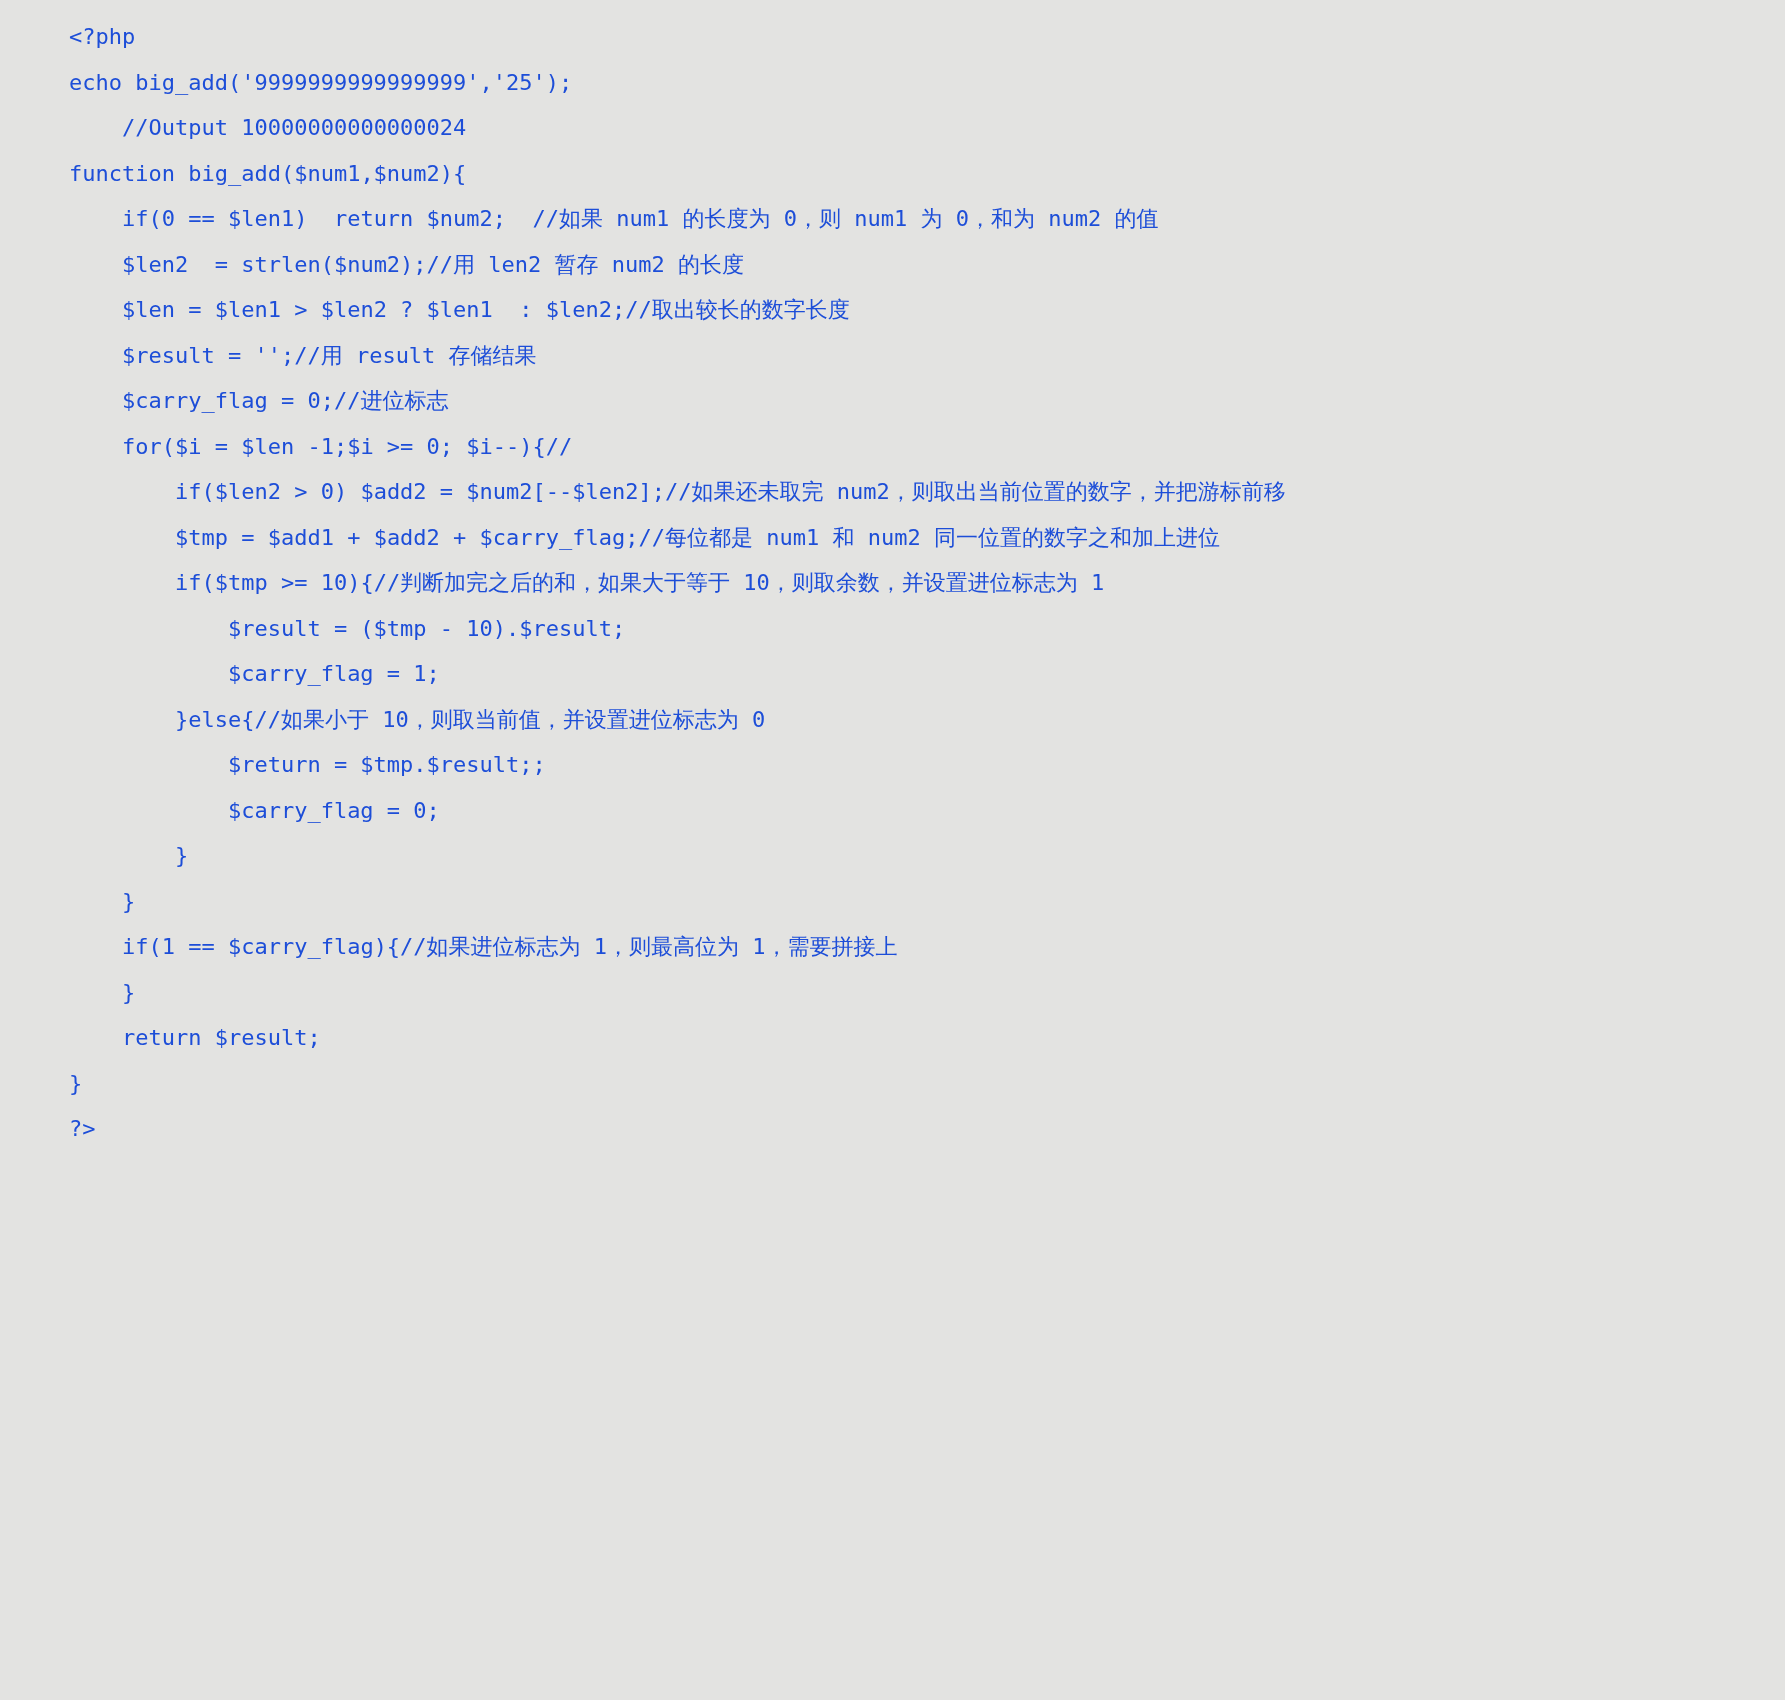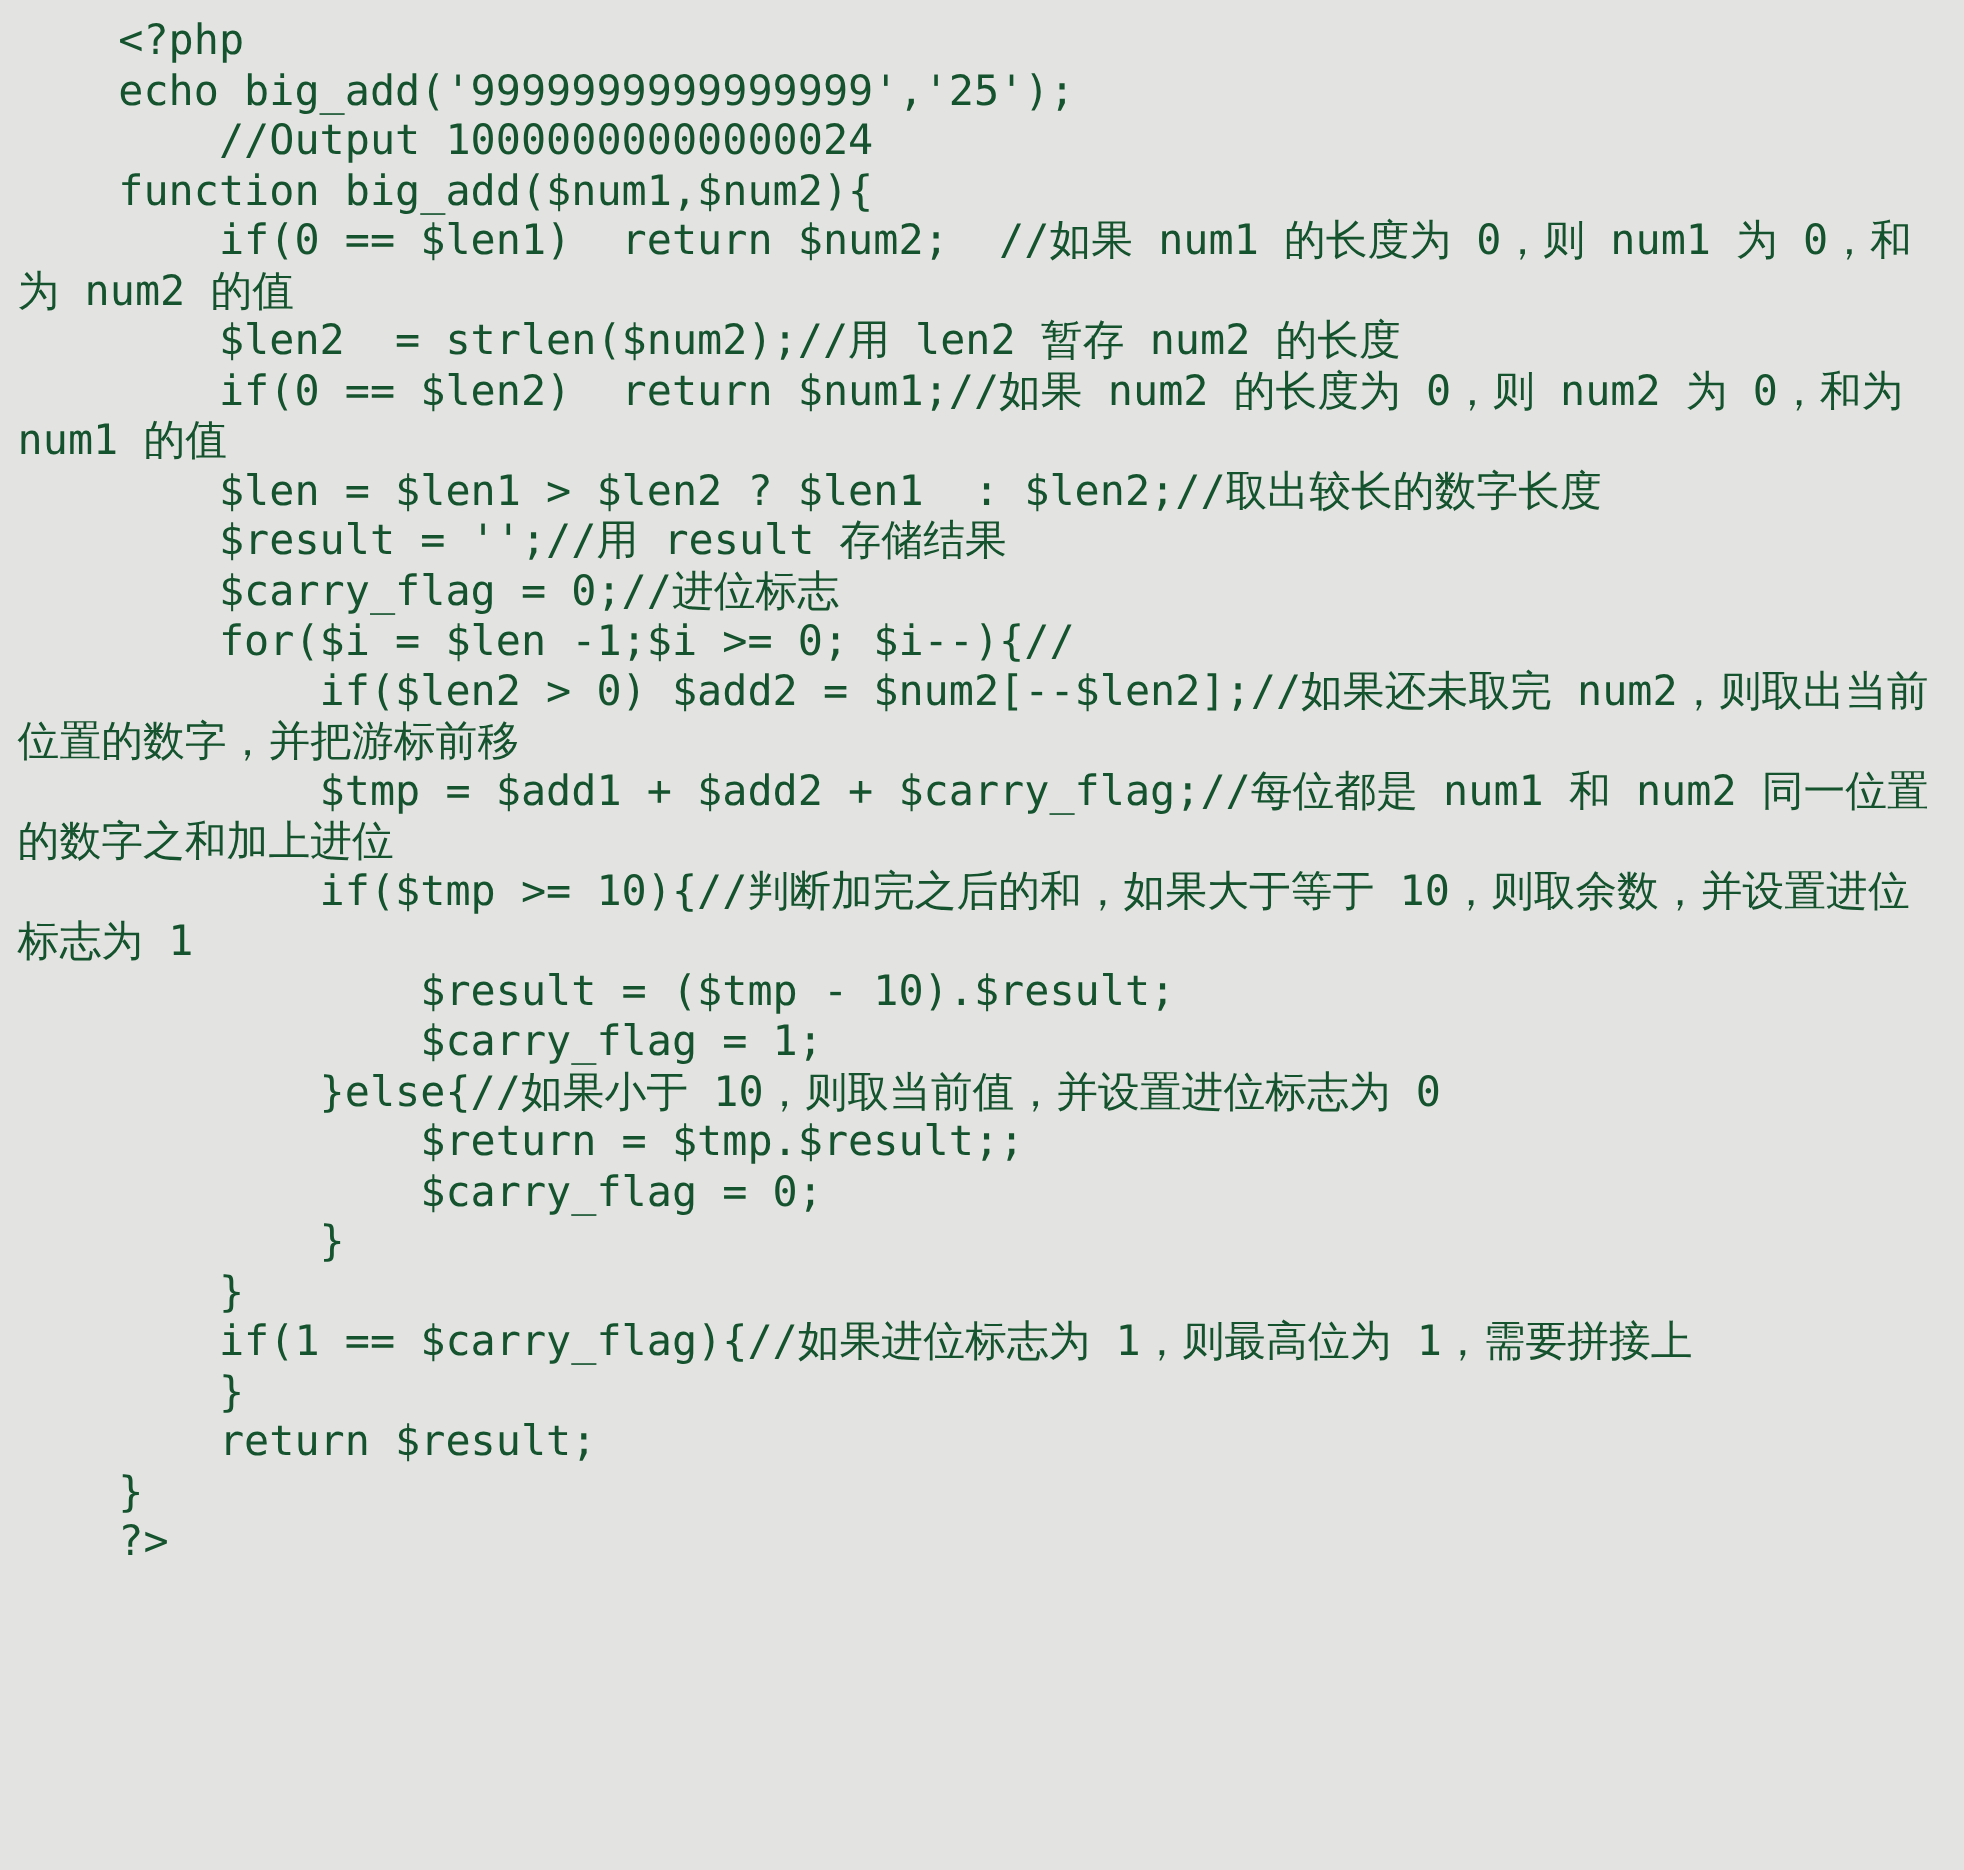--- a/index.html
+++ b/index.html
@@ -11,39 +11,38 @@
     width: 1785px;
     min-height: 1700px;
     font-family: "DejaVu Sans Mono", "Liberation Mono", monospace;
   }
   #code-block {
     padding: 14px 16px 10px 16px;
     box-sizing: border-box;
   }
   .line {
     font-family: "DejaVu Sans Mono", "Liberation Mono", monospace;
-    font-size: 38px;
+    font-size: 22px;
     line-height: 45.5px;
-    color: #14532d;
+    color: #1d4ed8;
     white-space: pre-wrap;
     word-break: break-word;
     letter-spacing: 0px;
   }
 </style>
 </head>
 <body>
 
 <div id="code-block">
     <div class="line">    &lt;?php</div>
     <div class="line">    echo big_add('9999999999999999','25');</div>
     <div class="line">        //Output 10000000000000024</div>
     <div class="line">    function big_add($num1,$num2){</div>
     <div class="line">        if(0 == $len1)  return $num2;  //如果 num1 的长度为 0，则 num1 为 0，和为 num2 的值</div>
     <div class="line">        $len2  = strlen($num2);//用 len2 暂存 num2 的长度</div>
-    <div class="line">        if(0 == $len2)  return $num1;//如果 num2 的长度为 0，则 num2 为 0，和为 num1 的值</div>
     <div class="line">        $len = $len1 &gt; $len2 ? $len1  : $len2;//取出较长的数字长度</div>
     <div class="line">        $result = '';//用 result 存储结果</div>
     <div class="line">        $carry_flag = 0;//进位标志</div>
     <div class="line">        for($i = $len -1;$i &gt;= 0; $i--){//</div>
     <div class="line">            if($len2 &gt; 0) $add2 = $num2[--$len2];//如果还未取完 num2，则取出当前位置的数字，并把游标前移</div>
     <div class="line">            $tmp = $add1 + $add2 + $carry_flag;//每位都是 num1 和 num2 同一位置的数字之和加上进位</div>
     <div class="line">            if($tmp &gt;= 10){//判断加完之后的和，如果大于等于 10，则取余数，并设置进位标志为 1</div>
     <div class="line">                $result = ($tmp - 10).$result;</div>
     <div class="line">                $carry_flag = 1;</div>
     <div class="line">            }else{//如果小于 10，则取当前值，并设置进位标志为 0</div>

